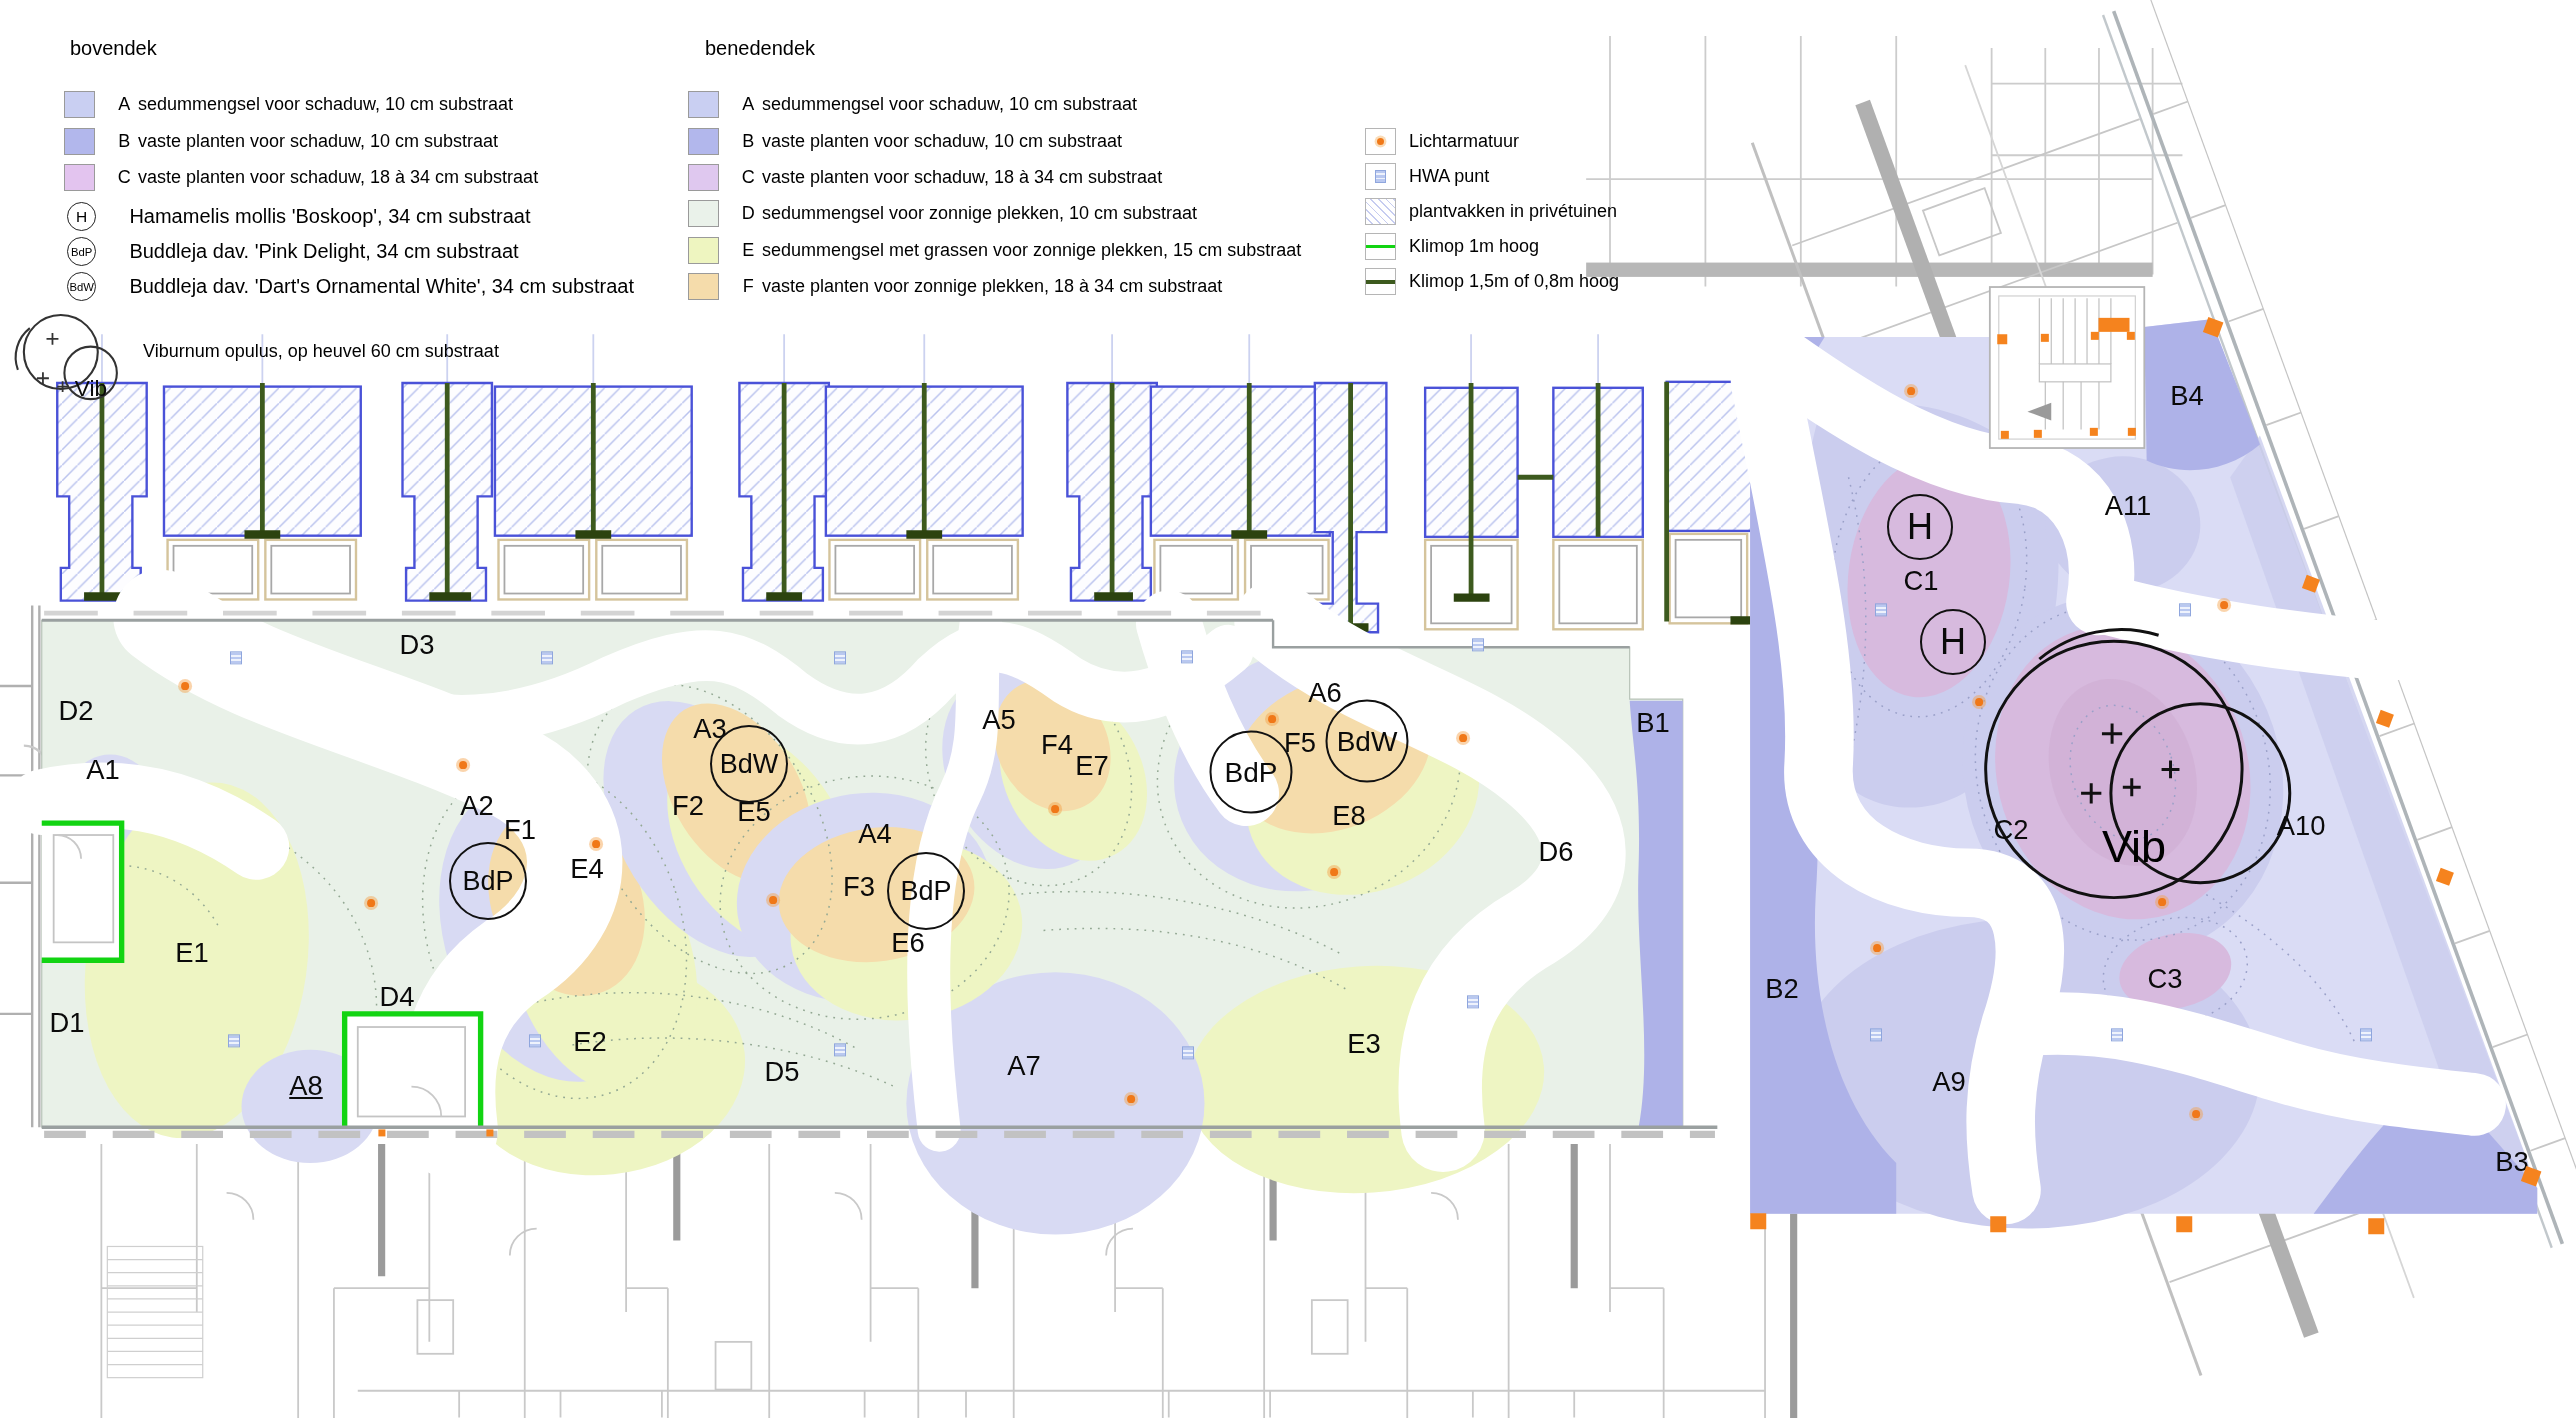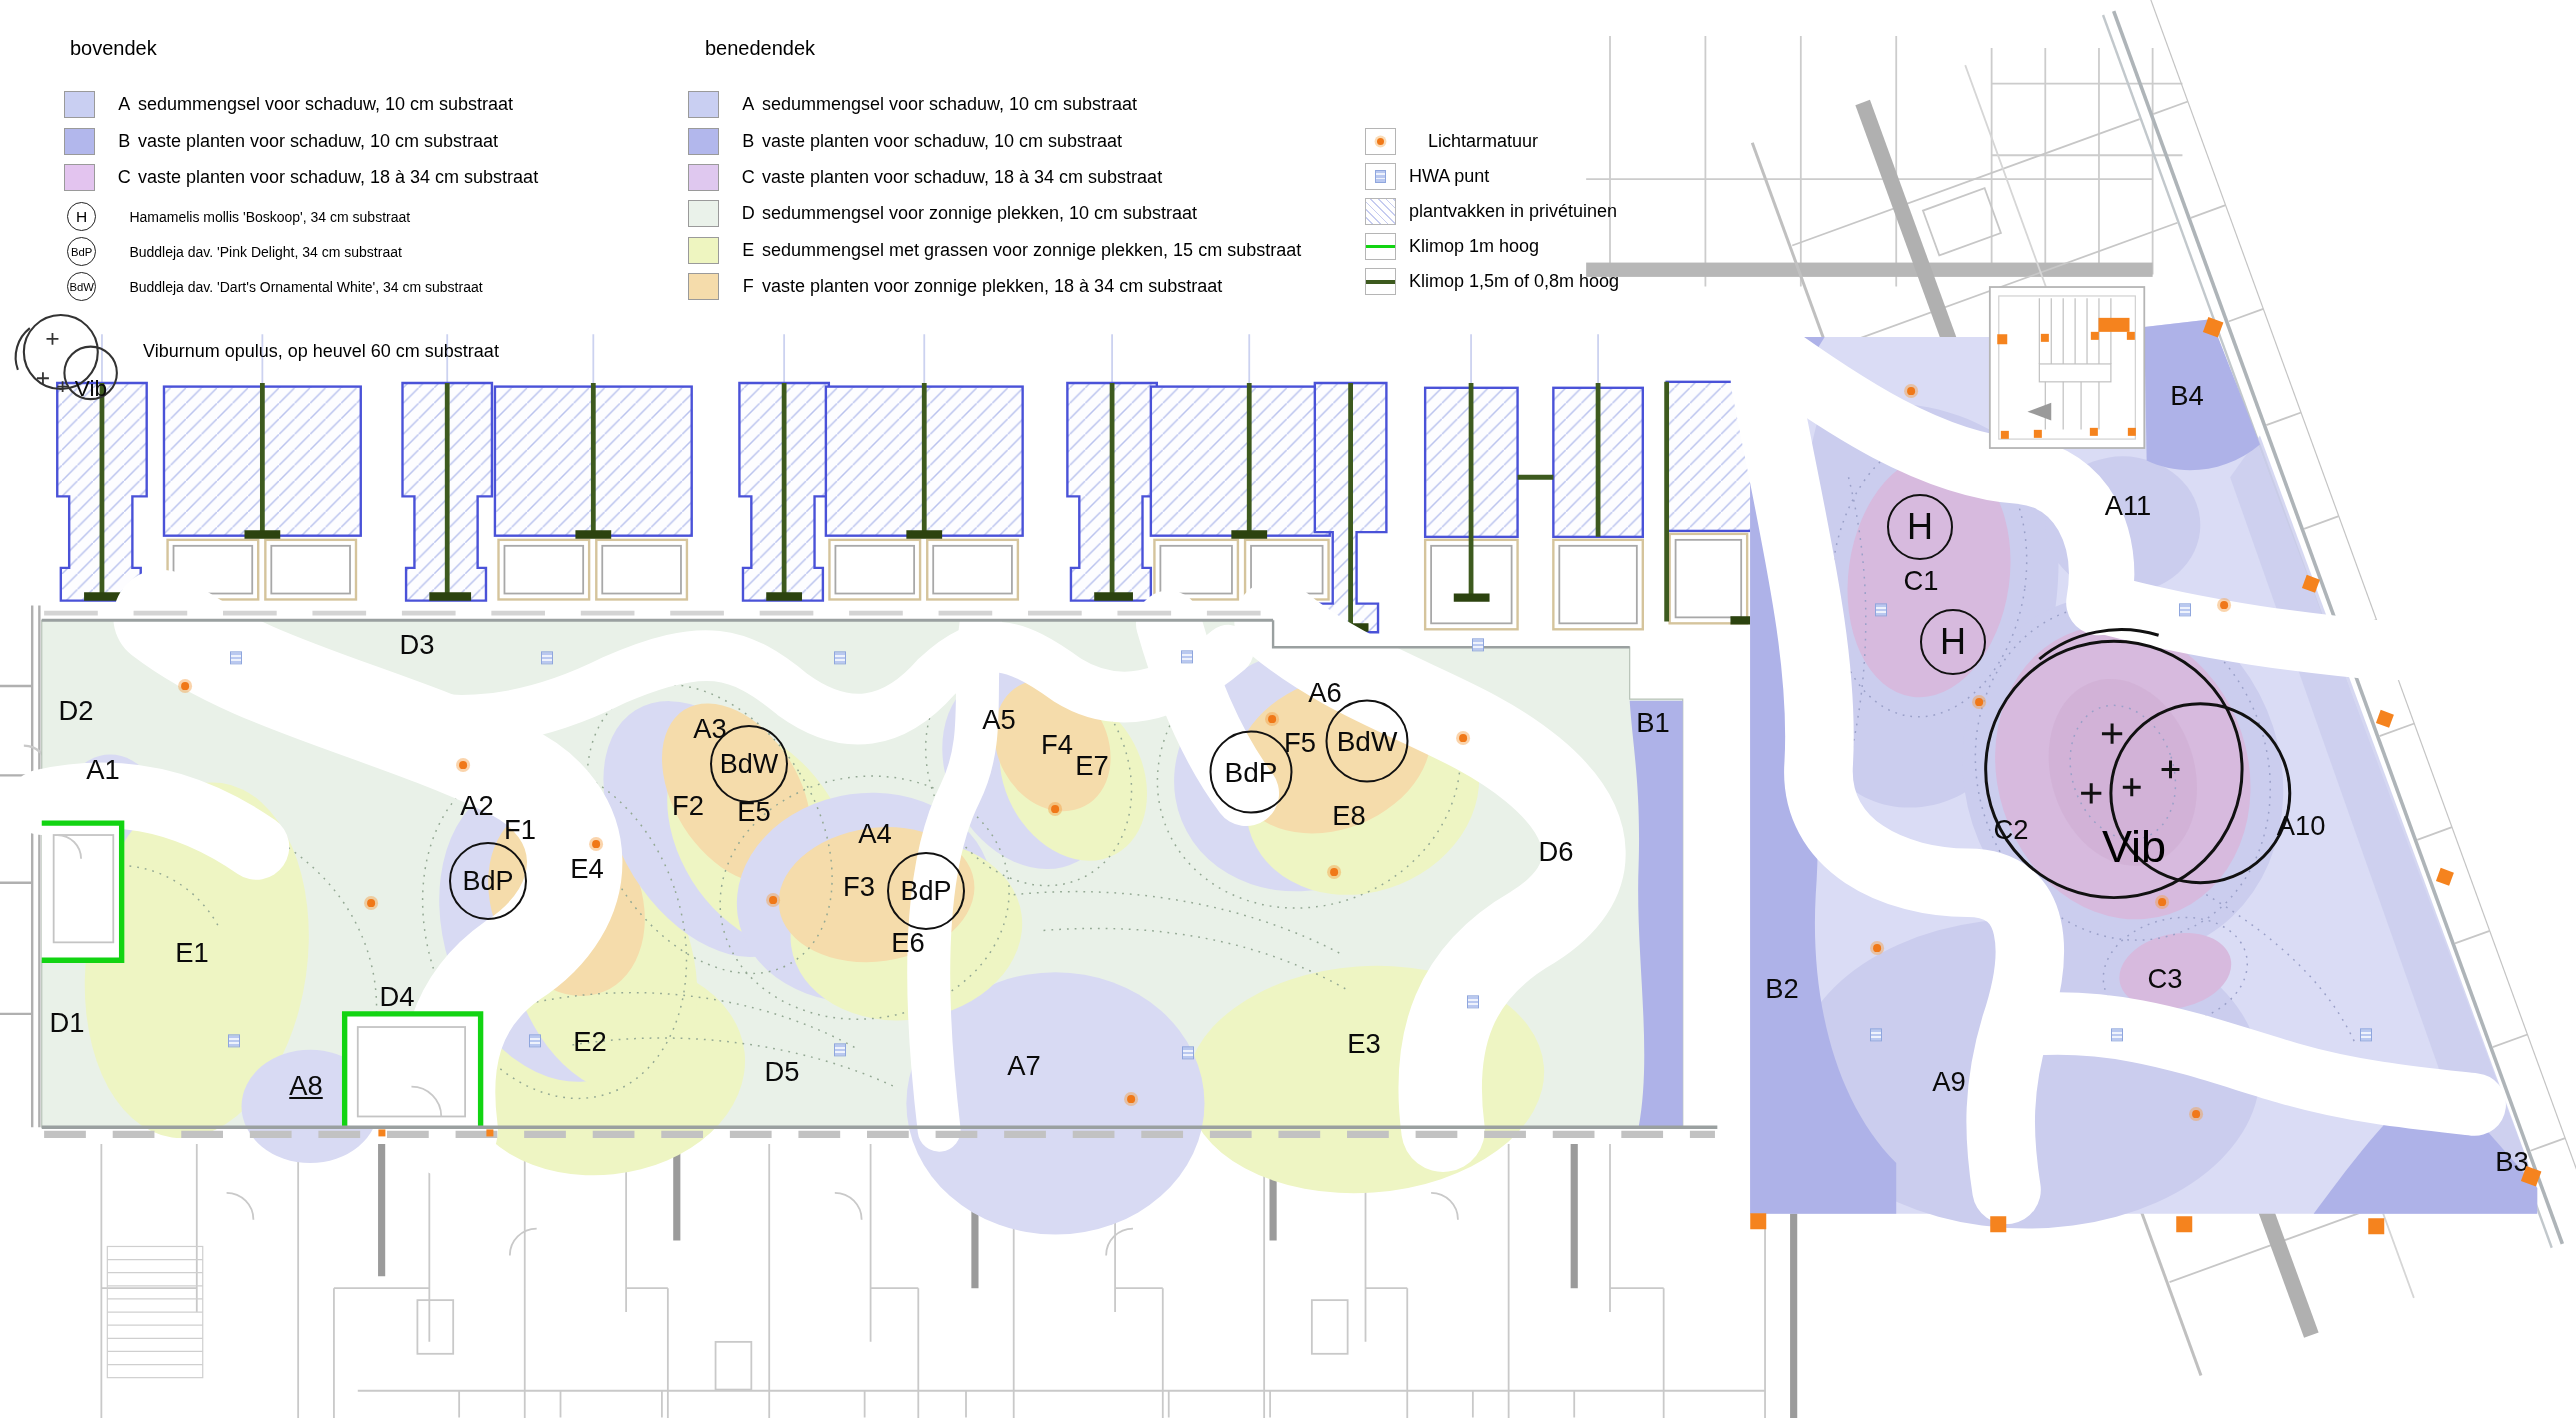--- a/index.html
+++ b/index.html
@@ -8,21 +8,21 @@
   #mapsvg{position:absolute;left:0;top:0;}
   
   .legend{position:absolute;color:#000;}
   .legend-title{font-size:20px;margin:0 0 22.7px 0;}
   .lrow{position:absolute;display:flex;align-items:center;}
   .swatch{width:31px;height:27.4px;border:1.2px solid #9a9a9a;box-sizing:border-box;flex:none;}
   .lcode{display:inline-block;width:27.4px;text-align:center;font-size:18px;flex:none;margin-left:15.5px;}
   .ltext{font-size:18px;white-space:nowrap;}
   .lcircle{width:27.4px;height:27.4px;border:1.8px solid #222;border-radius:50%;display:flex;align-items:center;justify-content:center;font-size:11.3px;flex:none;background:transparent;}
   .lcircle.big{font-size:15.5px;}
-  .symtext{font-size:14px;white-space:nowrap;margin-left:33px;}
+  .symtext{font-size:20px;white-space:nowrap;margin-left:33px;}
   .iconbox{width:31px;height:27.4px;border:1.2px solid #b5b5b5;box-sizing:border-box;display:flex;align-items:center;justify-content:center;flex:none;background:#fff;position:relative;}
   .dot-orange{width:7.2px;height:7.2px;border-radius:50%;background:#f07818;box-shadow:0 0 0 2.4px #fadcb8;}
   .hwa{width:9.5px;height:10.7px;background:repeating-linear-gradient(#b9c8f0 0 2.4px,#eef2fc 2.4px 4.2px);border:0.6px solid #8fa6dd;}
   .hatchbox{width:100%;height:100%;background:repeating-linear-gradient(45deg,#fff 0 4.2px,#c6ccf0 4.2px 5.4px);}
   .ivy1{width:100%;height:3.6px;background:#12d412;}
   .ivy2{width:100%;height:4.2px;background:#3d5a1e;}
   
   .map-label{position:absolute;transform:translate(-50%,-50%);font-size:27.4px;color:#0a0a0a;white-space:nowrap;}
   .circle-marker{position:absolute;transform:translate(-50%,-50%);border:2.4px solid #111;border-radius:50%;display:flex;align-items:center;justify-content:center;background:transparent;color:#0a0a0a;}
   .lfx{position:absolute;transform:translate(-50%,-50%);width:7.8px;height:7.8px;border-radius:50%;background:#f07818;box-shadow:0 0 0 3px rgba(245,160,70,.45);}
@@ -492,21 +492,21 @@
     <div class="lrow" style="left: 688px; top: 237px;">
       <span class="swatch" style="background:#eef5c0"></span>
     <span class="lcode">E</span>
       <span class="ltext">sedummengsel met grassen voor zonnige plekken, 15 cm substraat</span>
     </div>
     <div class="lrow" style="left: 688px; top: 273px;">
       <span class="swatch" style="background:#f5dcab"></span>
     <span class="lcode">F</span>
       <span class="ltext">vaste planten voor zonnige plekken, 18 à 34 cm substraat</span>
     </div>
-    <div class="lrow" style="left: 1365px; top: 128px; gap: 19px;">
+    <div class="lrow" style="left: 1365px; top: 128px;">
       <span class="iconbox">
         <span class="dot-orange"></span>
       </span>
     <span class="ltext" style="margin-left:13px">Lichtarmatuur</span>
     </div>
     <div class="lrow" style="left: 1365px; top: 163px;">
       <span class="iconbox">
         <span class="hwa"></span>
       </span>
     <span class="ltext" style="margin-left:13px">HWA punt</span>

